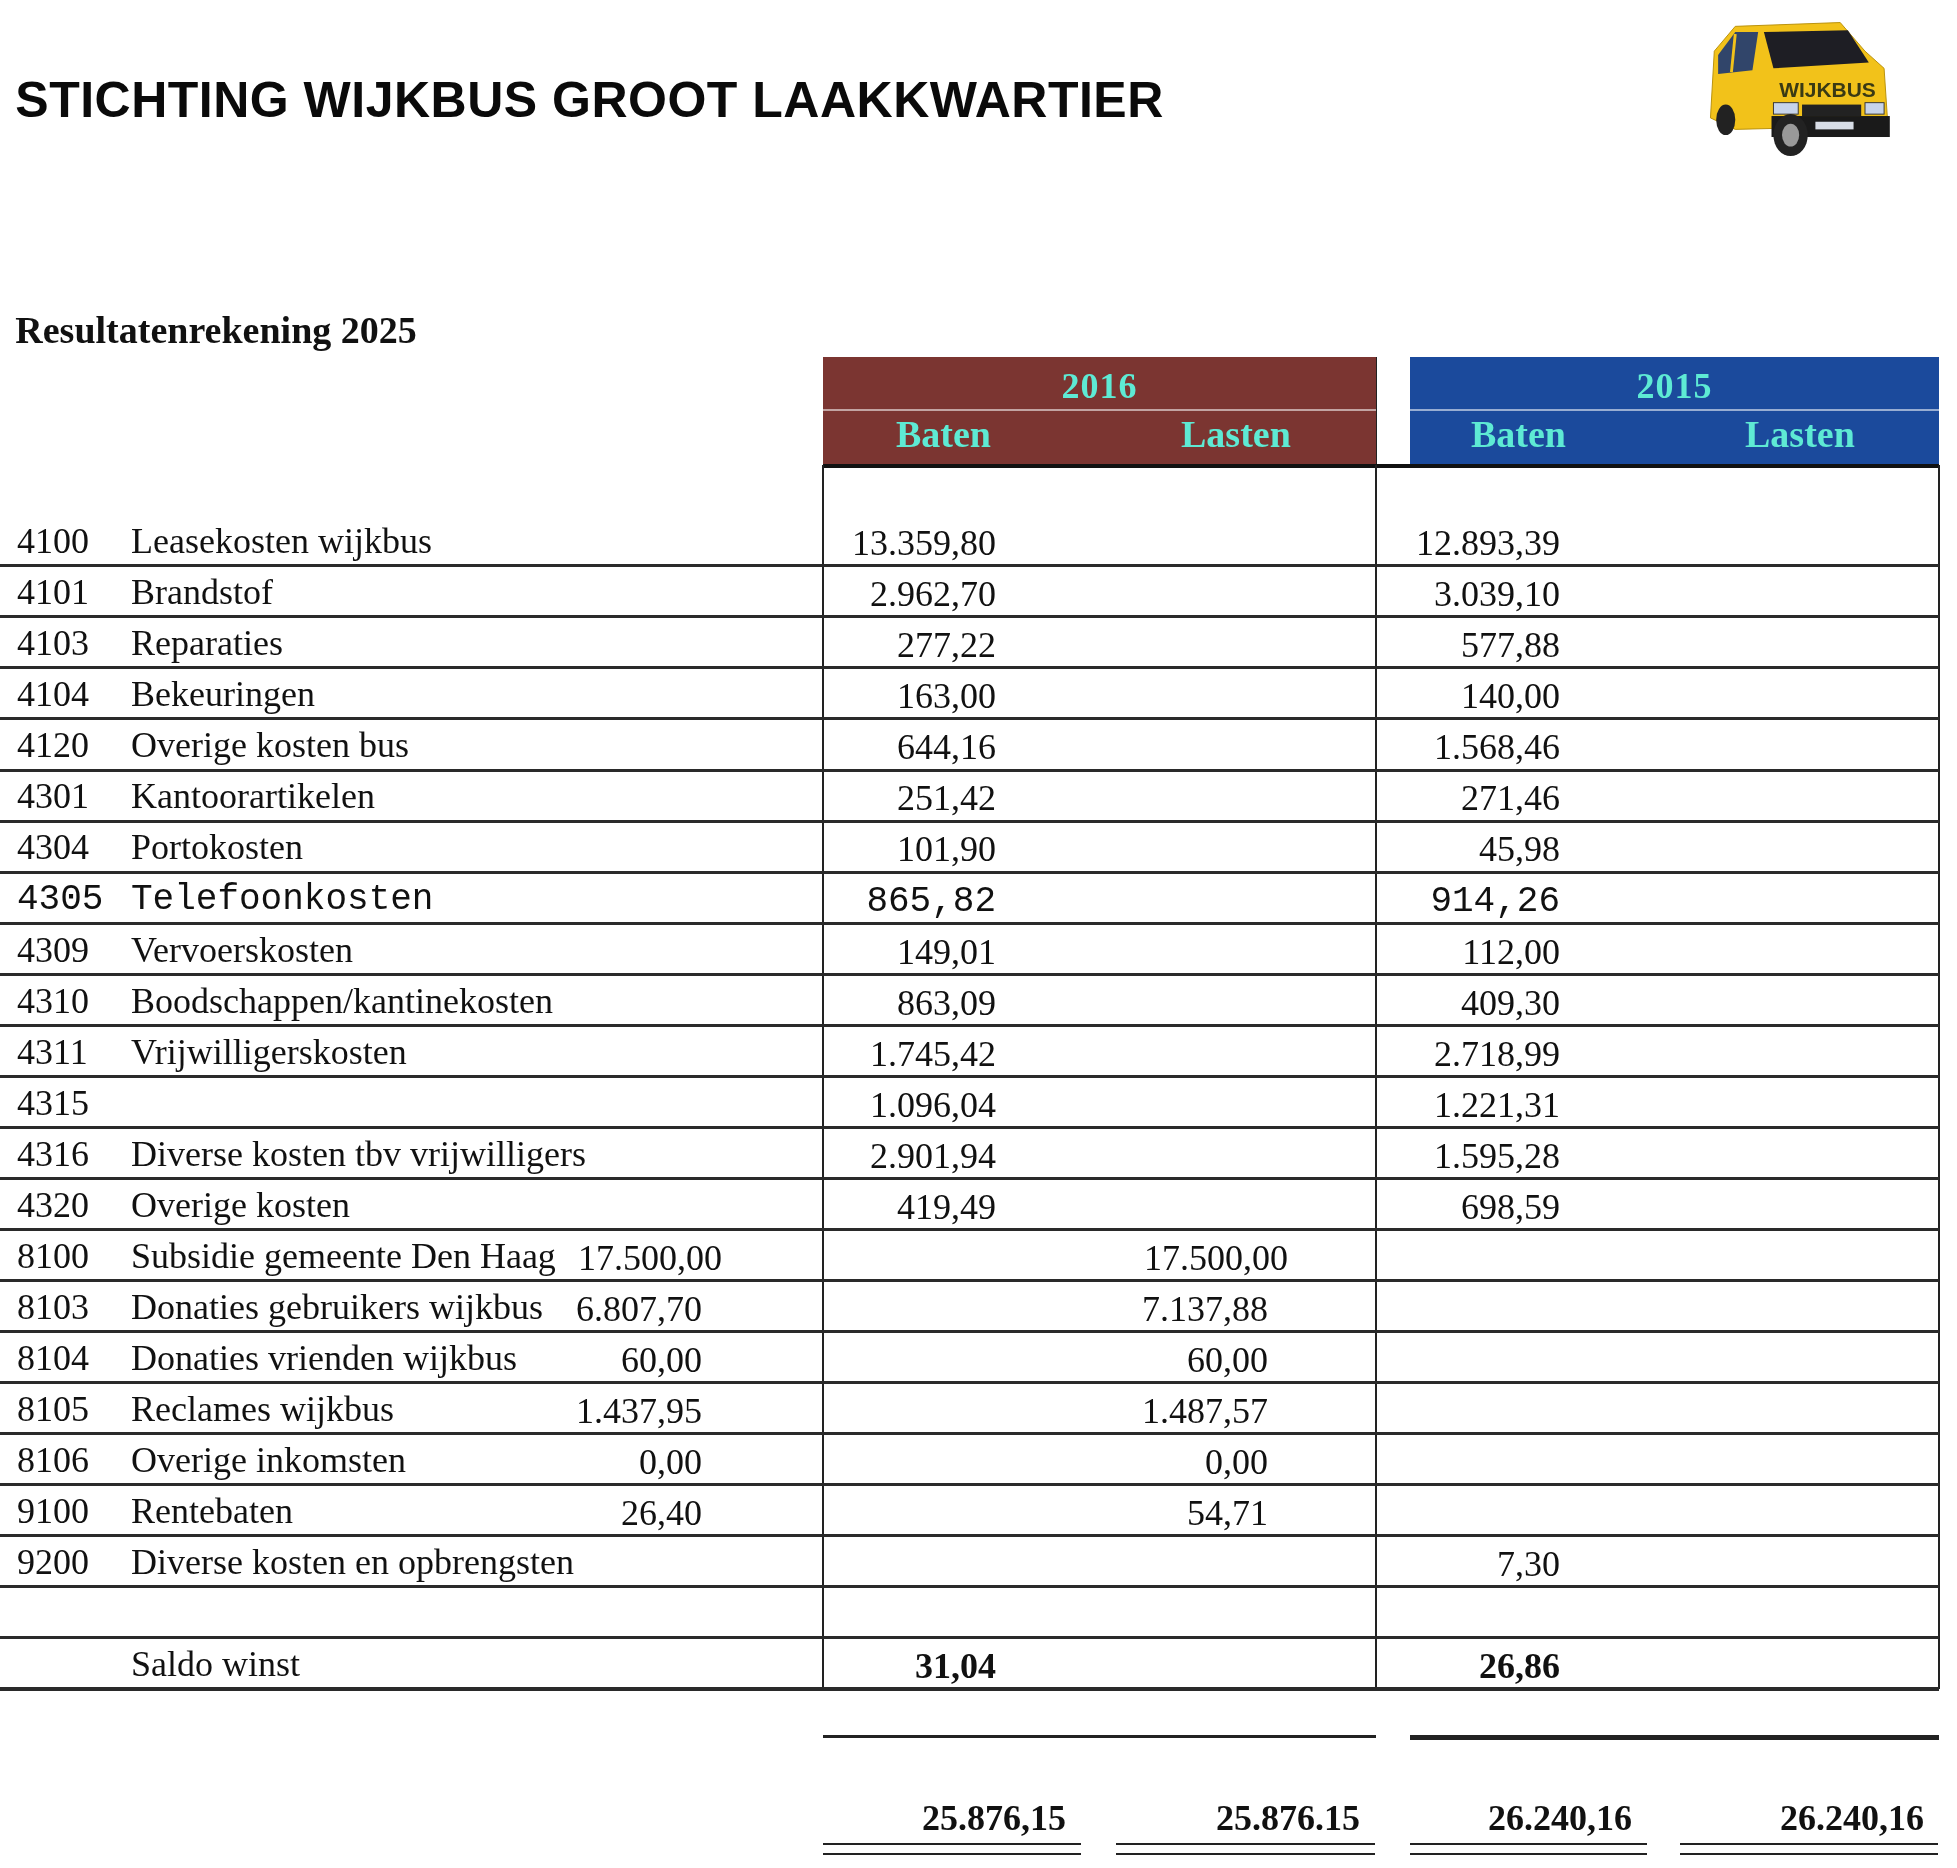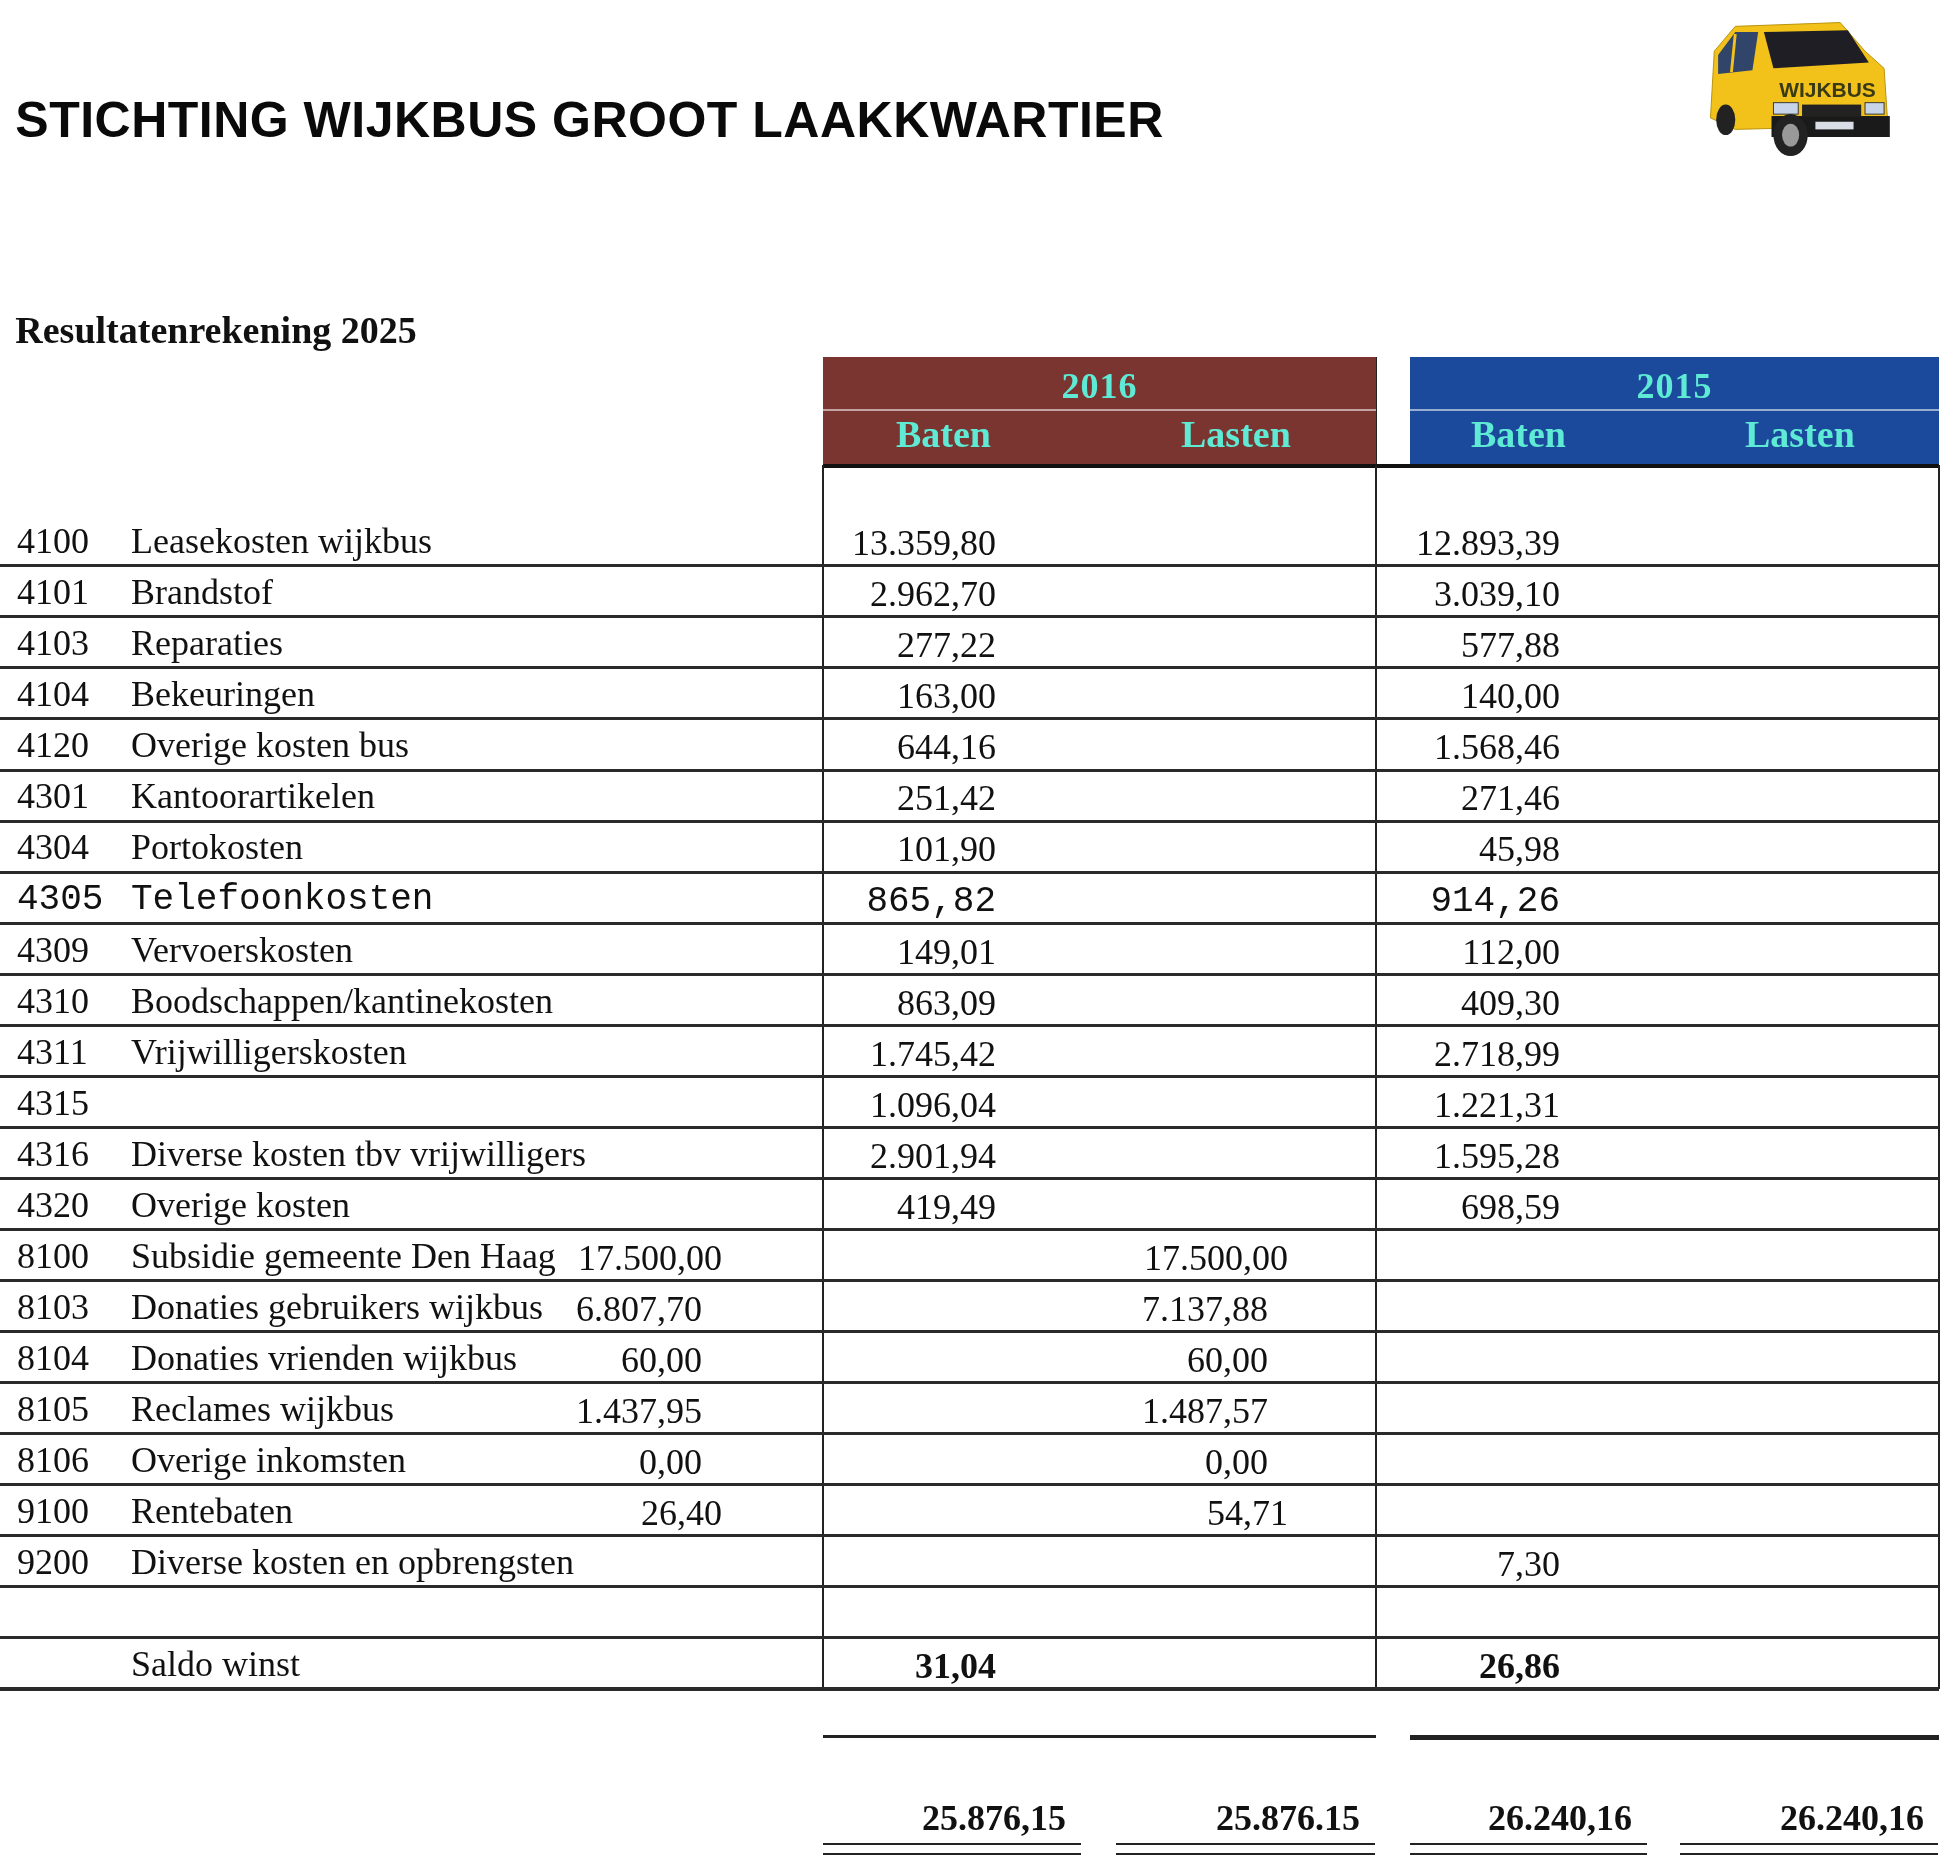--- a/index.html
+++ b/index.html
@@ -1,20 +1,20 @@
 <!DOCTYPE html>
 <html><head>
 <meta charset="utf-8">
 <style>
   html, body { margin:0; padding:0; background:#fff; }
   body { width:1958px; height:1869px; position:relative; overflow:hidden;
          font-family:"DejaVu Serif", "Liberation Serif", serif; color:#111; }
   .abs { position:absolute; }
   .title { left:15.3px; top:71px; font-family:"Liberation Sans", sans-serif; font-weight:bold;
-           font-size:50px; letter-spacing:0.5px; color:#0a0a0a; white-space:nowrap;margin-top:20px; }
+           font-size:50px; letter-spacing:0.5px; color:#0a0a0a; white-space:nowrap; }
   .subtitle { left:15.3px; top:308px; font-family:"Liberation Serif", serif; font-weight:bold;
               font-size:38px; color:#111; white-space:nowrap; }
   .bus { left:1697px; top:13.4px; width:212px; height:145px; }
 
   .hdr { top:357px; height:108px; color:#5eead4; font-family:"Liberation Serif", serif; font-weight:bold; }
   .hdr.y2016 { left:823px; width:553px; background:#7b3531; }
   .hdr.y2015 { left:1410px; width:529px; background:#1b4a9c; }
   .hdr .year { position:absolute; left:0; right:0; top:7.6px; text-align:center; font-size:36px; letter-spacing:1px; }
   .hdr .sep { position:absolute; left:0; right:0; top:52px; height:1.9px; background:rgba(255,255,255,0.55); }
   .hdr .col { position:absolute; top:55px; font-size:38px; }
@@ -254,21 +254,21 @@
     <div class="hline" style="top: 1432px;"></div>
     <div class="row" style="top: 1434px;">
       <span class="code">8106</span>
       <span class="label">Overige inkomsten</span>
       <span class="num c1">0,00</span>
       <span class="num c2"></span>
       <span class="num c3">0,00</span>
       <span class="num c4"></span>
     </div>
     <div class="hline" style="top: 1483px;"></div>
-    <div class="row" style="top: 1485px; padding-left: 20px;">
+    <div class="row" style="top: 1485px;">
       <span class="code">9100</span>
       <span class="label">Rentebaten</span>
       <span class="num c1">26,40</span>
       <span class="num c2"></span>
       <span class="num c3">54,71</span>
       <span class="num c4"></span>
     </div>
     <div class="hline" style="top: 1534px;"></div>
     <div class="row" style="top: 1536px;">
       <span class="code">9200</span>

